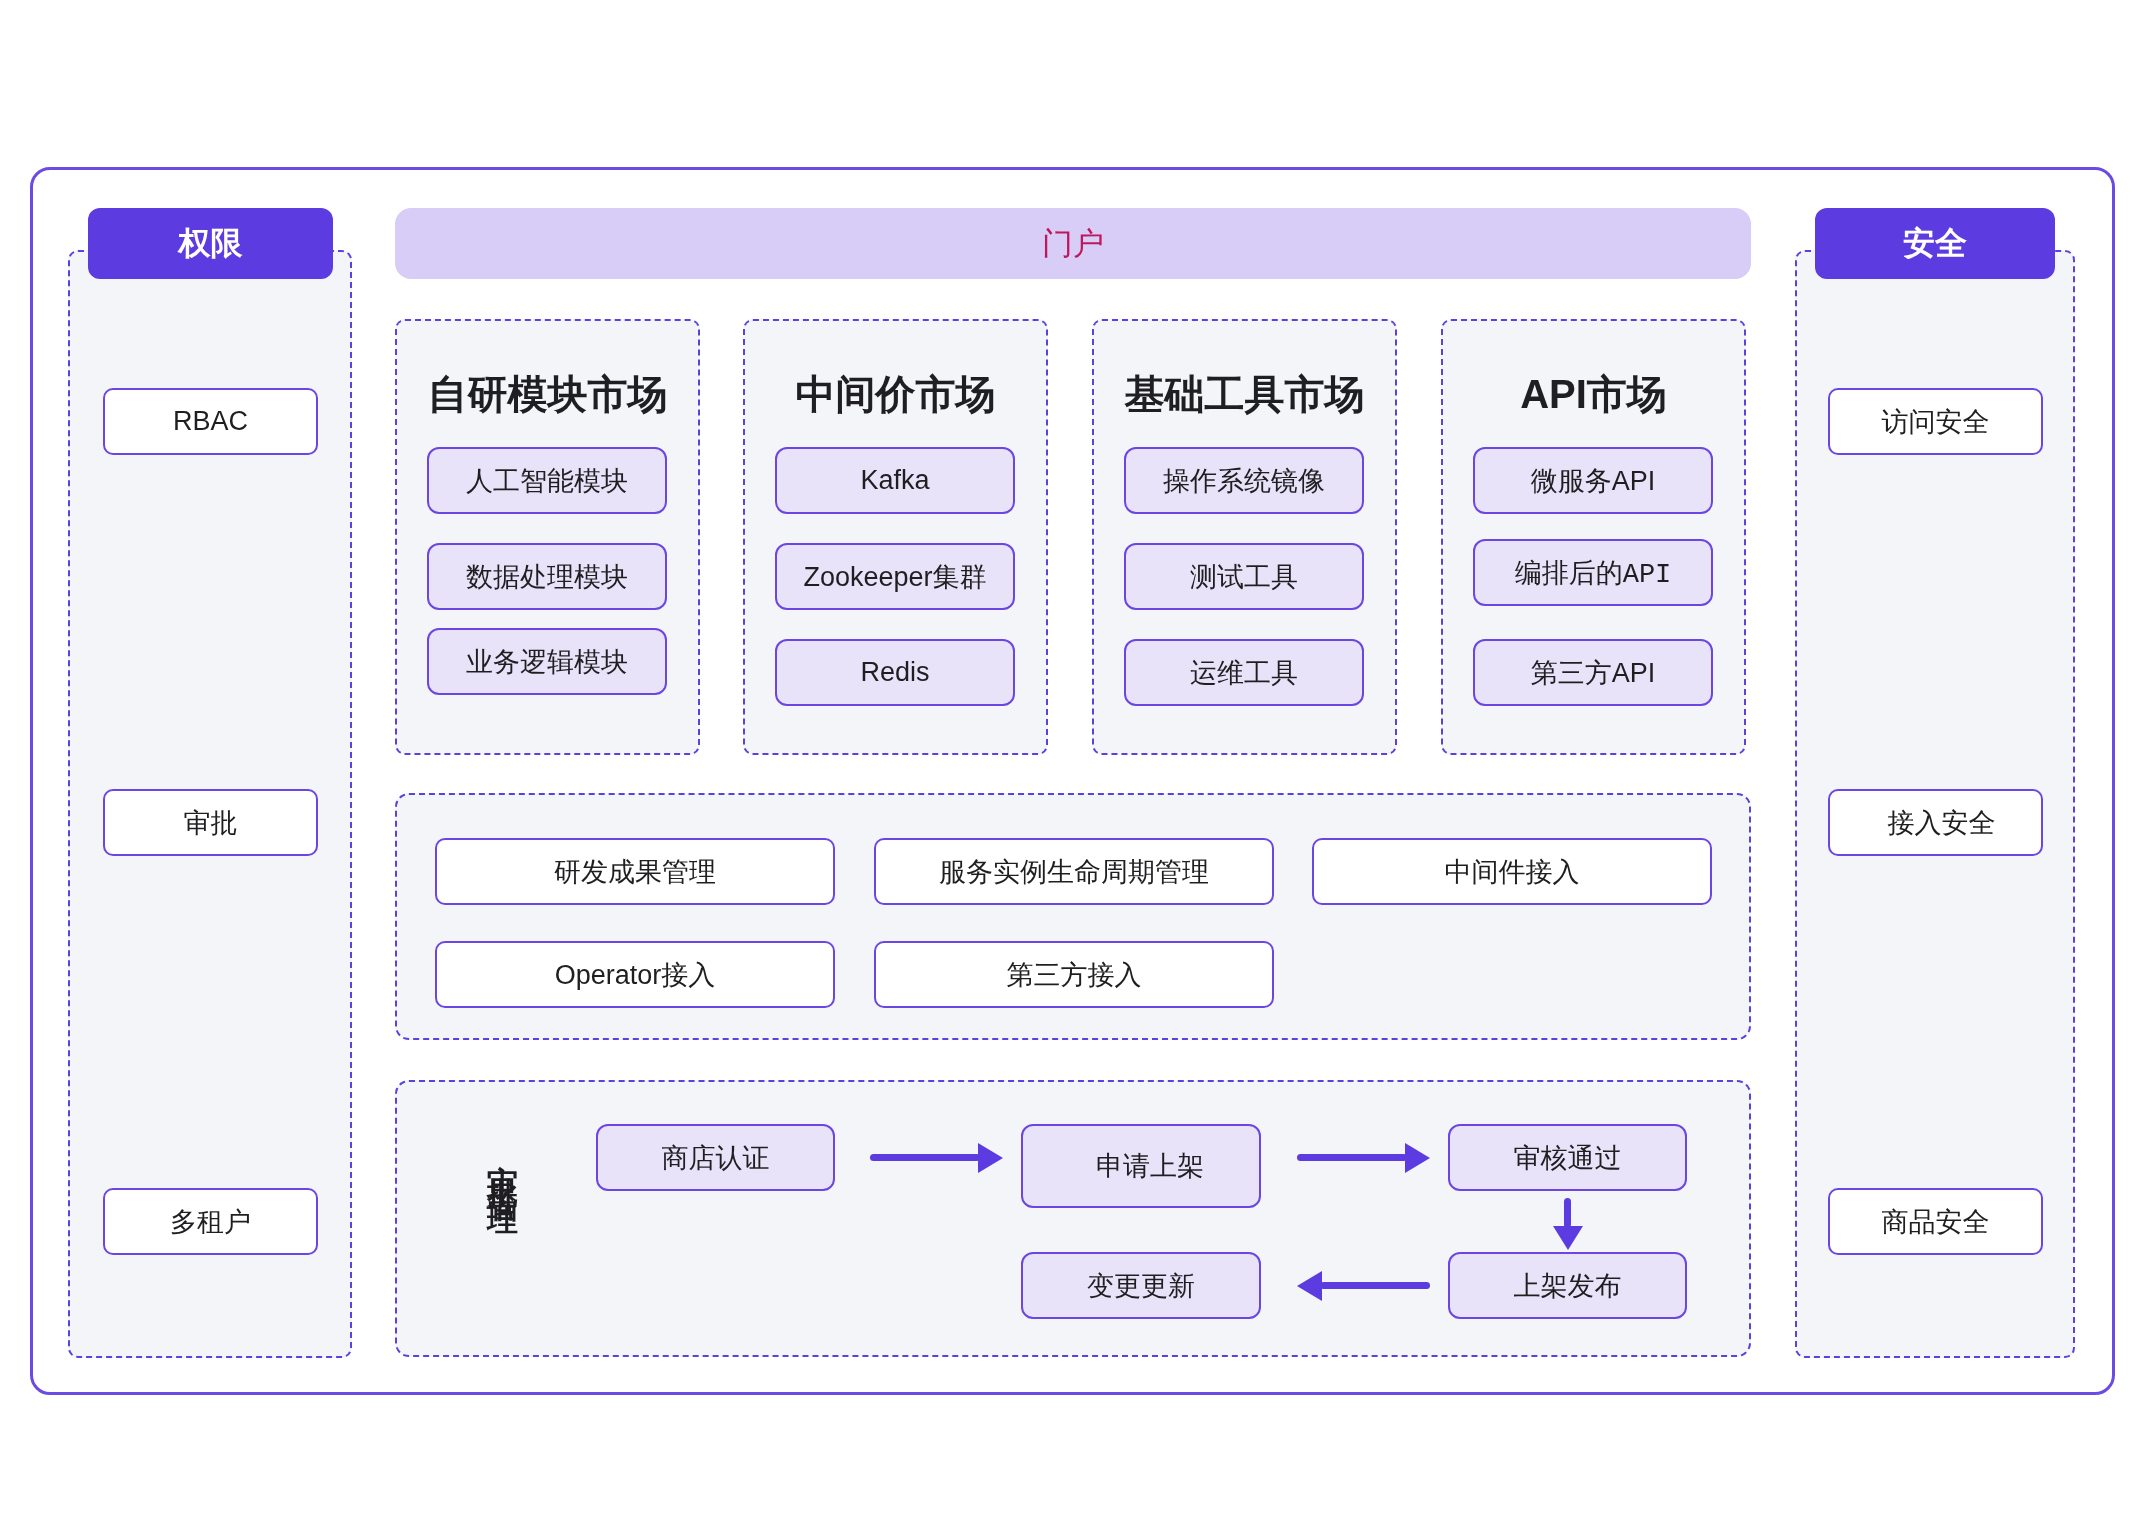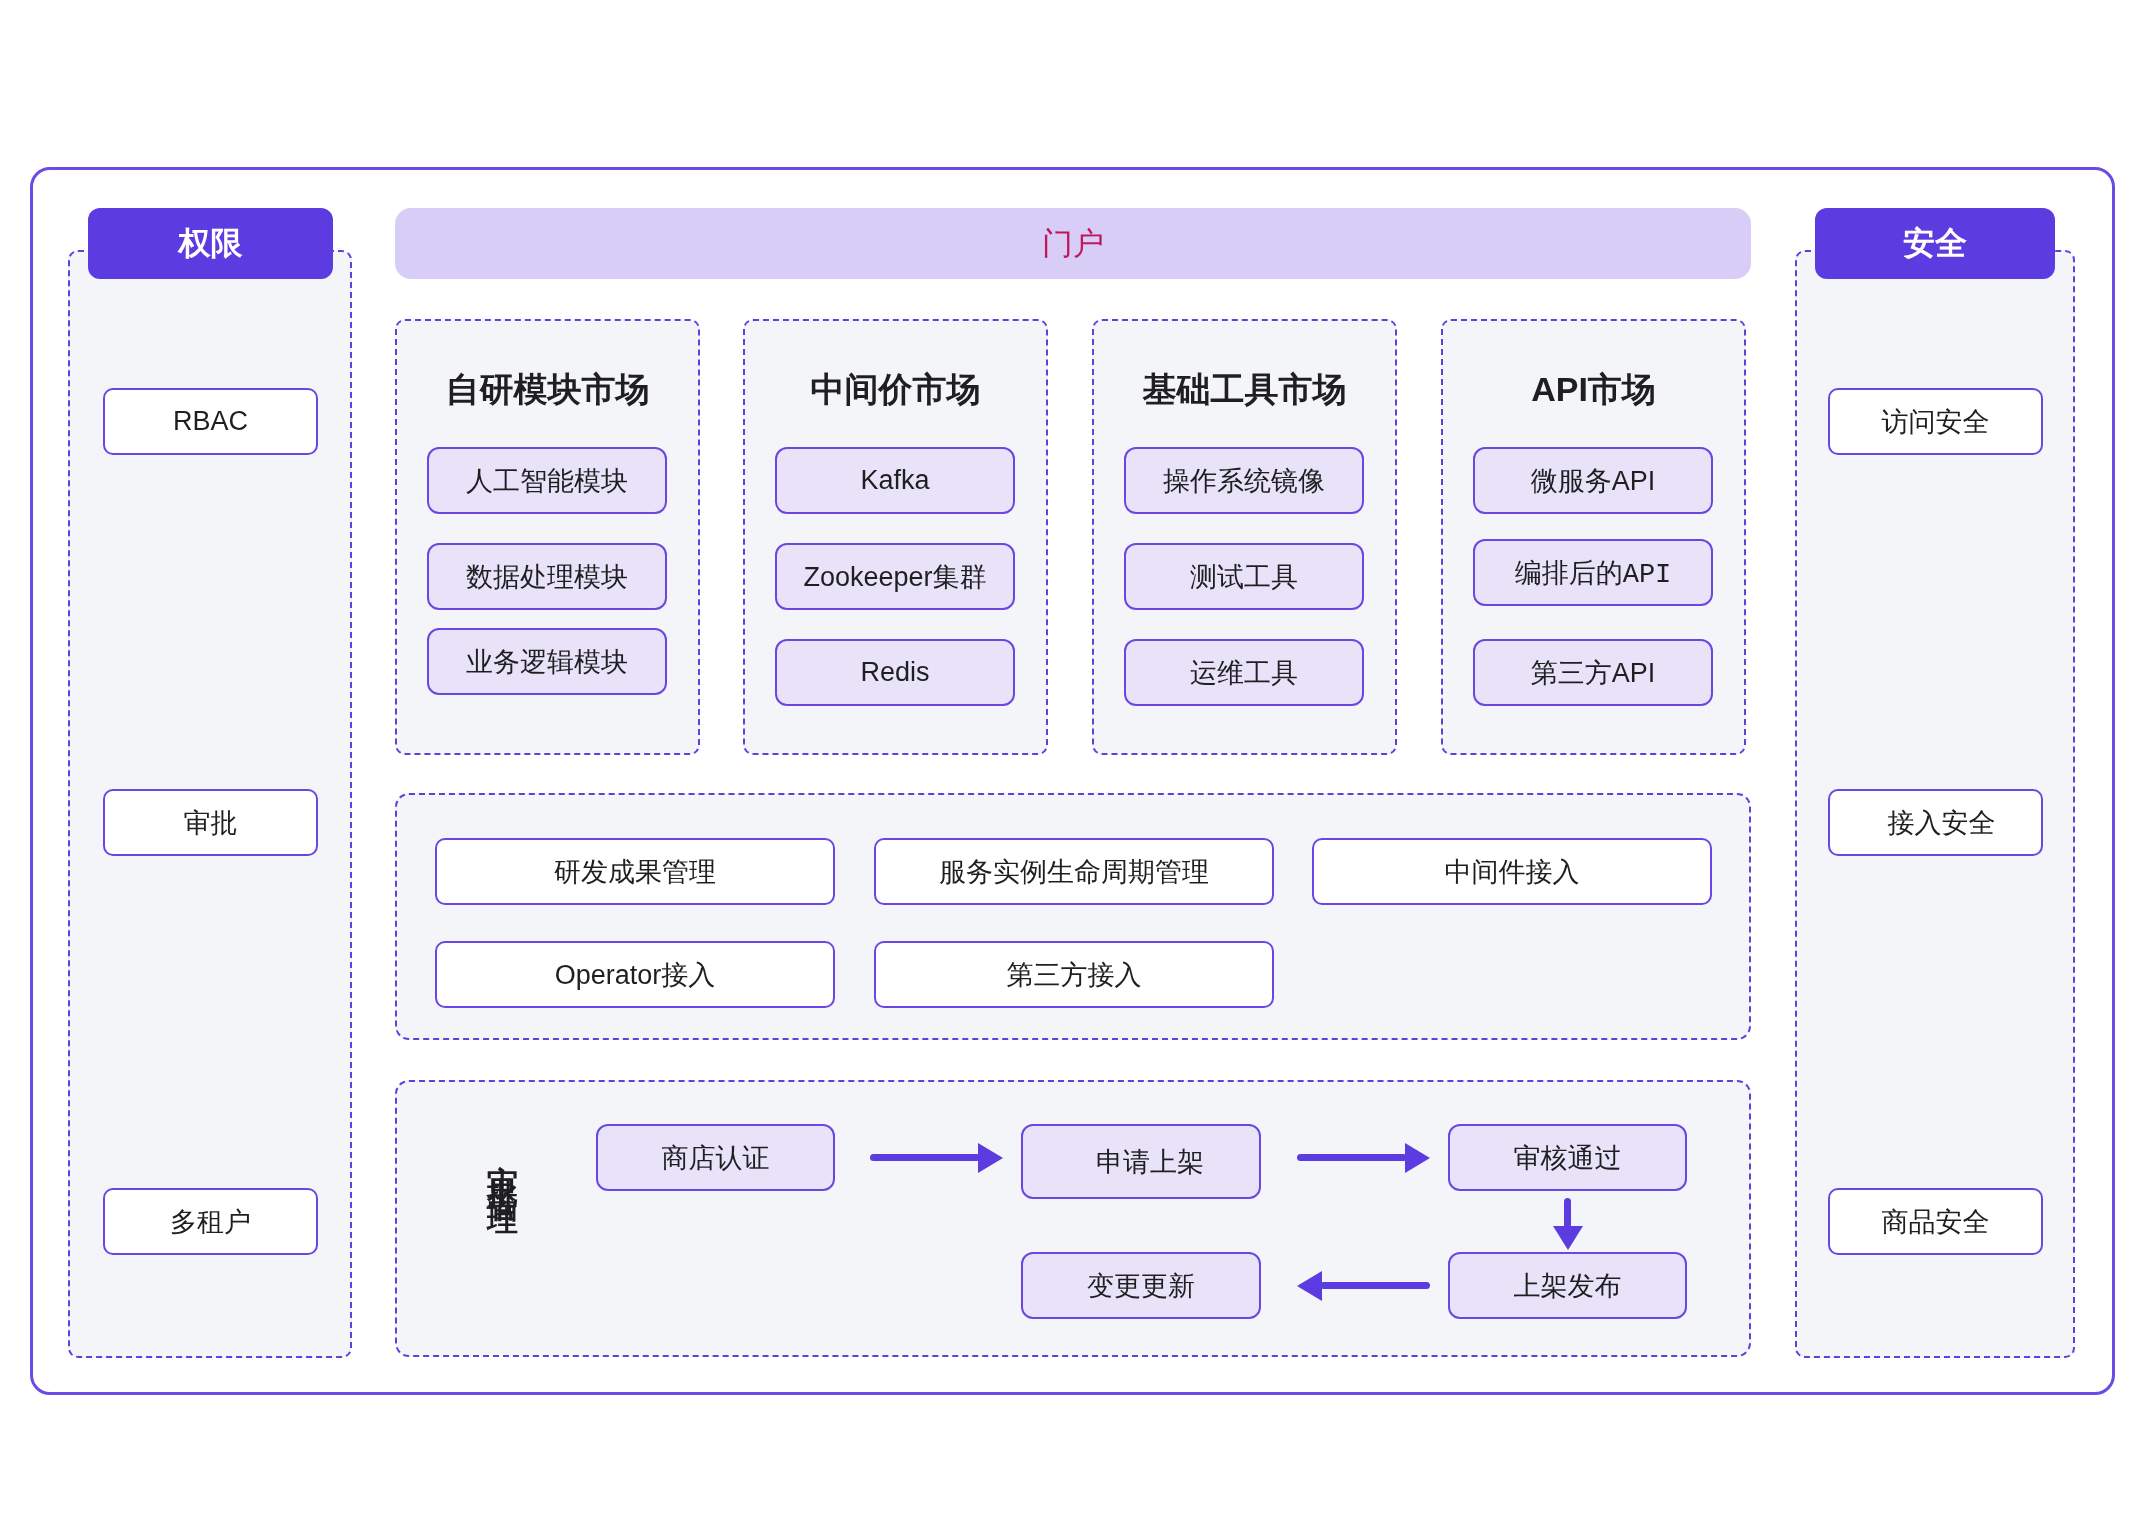--- a/index.html
+++ b/index.html
@@ -26,21 +26,21 @@
   .white-box{
     position:absolute;background:#ffffff;border:2px solid #6C46E2;border-radius:10px;
     display:flex;align-items:center;justify-content:center;font-size:27px;box-sizing:border-box;
   }
   .chip{
     position:absolute;background:#E8E3F9;border:2px solid #6C46E2;border-radius:12px;
     display:flex;align-items:center;justify-content:center;font-size:27px;box-sizing:border-box;
   }
   .market-col-title{
     position:absolute;width:100%;top:48px;text-align:center;
-    font-size:34px;font-weight:bold;
+    font-size:40px;font-weight:bold;
   }
   .market-col{position:absolute;top:319px;height:436px;width:305px;}
   .market-col .dashed-bg{
     position:absolute;left:0;top:0;right:0;bottom:0;
     border:2px dashed #5A43DC;background:#F4F5F9;border-radius:10px;box-sizing:border-box;
   }
   .market-col .chip{left:32px;width:240px;height:67px;}
   .vertical-label{
     position:absolute;left:472px;top:1140px;width:60px;height:180px;
     writing-mode:vertical-lr;text-orientation:upright;
@@ -112,21 +112,21 @@
   <div class="white-box" style="left:435px;top:838px;width:400px;height:67px;">研发成果管理</div>
   <div class="white-box" style="left:874px;top:838px;width:400px;height:67px;">服务实例生命周期管理</div>
   <div class="white-box" style="left:1312px;top:838px;width:400px;height:67px;text-align:center;">中间件接入</div>
   <div class="white-box" style="left:435px;top:941px;width:400px;height:67px;">Operator接入</div>
   <div class="white-box" style="left:874px;top:941px;width:400px;height:67px;">第三方接入</div>
 
   <div class="dashed-panel" style="left:395px;top:1080px;width:1356px;height:277px;border-radius:14px;"></div>
   <div class="vertical-label">审批管理</div>
 
   <div class="chip" style="left:596px;top:1124px;width:239px;height:67px;">商店认证</div>
-  <div class="chip" style="left:1021px;top:1124px;width:240px;height:75px;padding-left:18px;">申请上架</div>
+  <div class="chip" style="left:1021px;top:1124px;width:240px;height:84px;padding-left:18px;">申请上架</div>
   <div class="chip" style="left:1448px;top:1124px;width:239px;height:67px;">审核通过</div>
   <div class="chip" style="left:1448px;top:1252px;width:239px;height:67px;">上架发布</div>
   <div class="chip" style="left:1021px;top:1252px;width:240px;height:67px;">变更更新</div>
 
   <div class="arrow-h right" style="left:870px;top:1154px;width:110px;"></div>
   <div class="arrow-h right" style="left:1297px;top:1154px;width:110px;"></div>
   <div class="arrow-v down" style="left:1564px;top:1198px;height:30px;"></div>
   <div class="arrow-h left" style="left:1320px;top:1282px;width:110px;"></div>
 
   <div class="dashed-panel" style="left:1795px;top:250px;width:280px;height:1108px;"></div>

